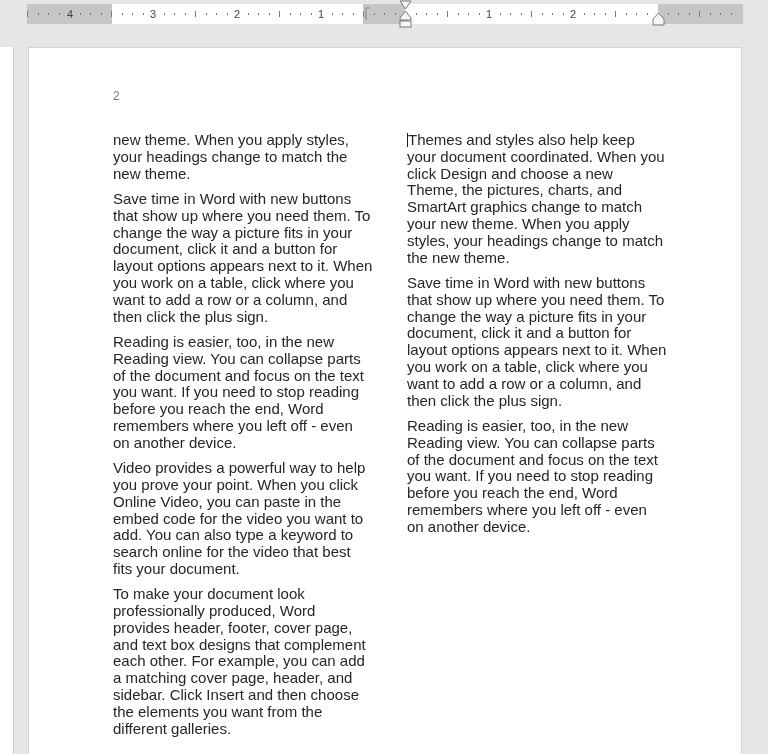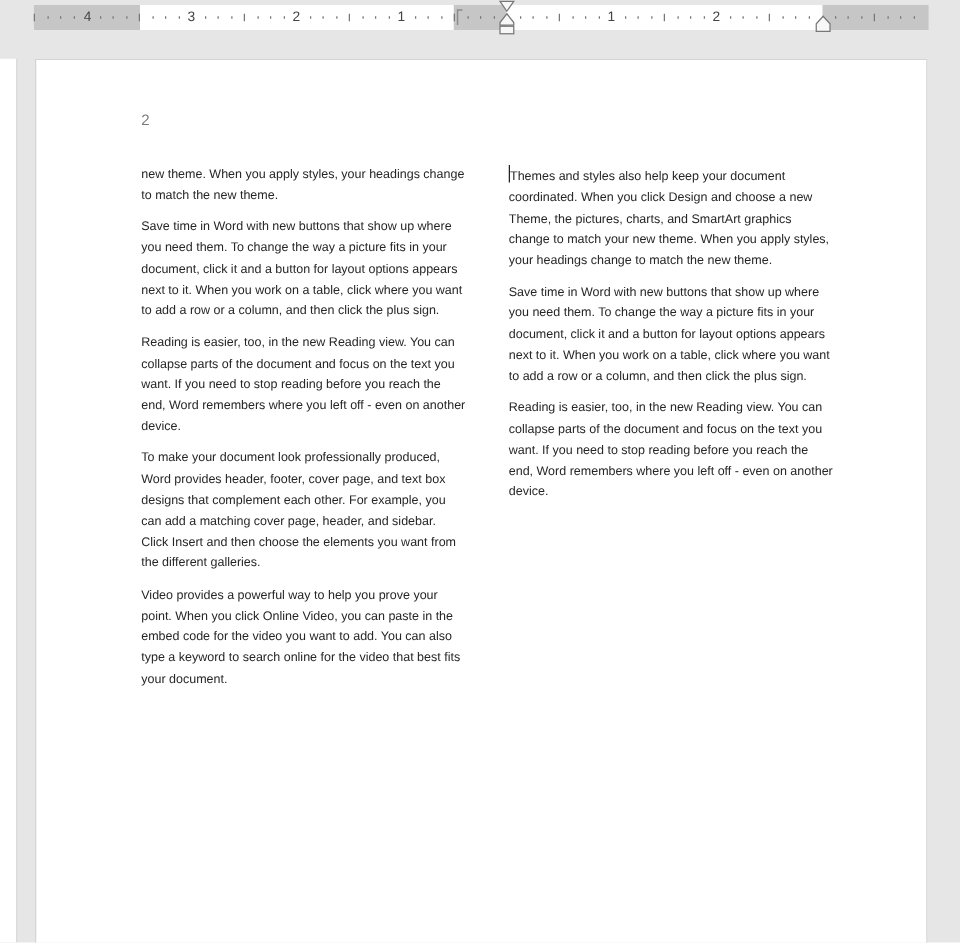--- a/index.html
+++ b/index.html
@@ -33,21 +33,21 @@
     position: absolute; left: 28px; top: 47px; width: 714px; height: 720px;
     background: #ffffff; border: 1px solid #d4d4d4;
     box-sizing: border-box;
   }
   .page-number {
     position: absolute; left: 84px; top: 41px;
     font-size: 12px; color: #7a7a7a;
   }
   .column {
     position: absolute; top: 84px; width: 260px;
-    font-size: 10px; line-height: 16.8px; color: #262626;
+    font-size: 15px; line-height: 16.8px; color: #262626;
   }
   .column.left { left: 84px; }
   .column.right { left: 378px; }
   .column p { margin: 0 0 8.6px 0; }
   .caret {
     display: inline-block; width: 1px; height: 14px; background: #222;
     vertical-align: -2px; margin-right: 0px;
   }
 </style>
 </head>
@@ -145,22 +145,22 @@
 
 <div class="prev-page"></div>
 
 <div class="page">
   <div class="page-number">2</div>
 
   <div class="column left">
     <p>new theme. When you apply styles, your headings change to match the new theme.</p>
     <p>Save time in Word with new buttons that show up where you need them. To change the way a picture fits in your document, click it and a button for layout options appears next to it. When you work on a table, click where you want to add a row or a column, and then click the plus sign.</p>
     <p>Reading is easier, too, in the new Reading view. You can collapse parts of the document and focus on the text you want. If you need to stop reading before you reach the end, Word remembers where you left off - even on another device.</p>
+    <p>Video provides a powerful way to help you prove your point. When you click Online Video, you can paste in the embed code for the video you want to add. You can also type a keyword to search online for the video that best fits your document.</p>
     <p>To make your document look professionally produced, Word provides header, footer, cover page, and text box designs that complement each other. For example, you can add a matching cover page, header, and sidebar. Click Insert and then choose the elements you want from the different galleries.</p>
-    <p>Video provides a powerful way to help you prove your point. When you click Online Video, you can paste in the embed code for the video you want to add. You can also type a keyword to search online for the video that best fits your document.</p>
   </div>
 
   <div class="column right">
     <p><span class="caret"></span><span>Themes and styles also help keep your document coordinated. When you click Design and choose a new Theme, the pictures, charts, and SmartArt graphics change to match your new theme. When you apply styles, your headings change to match the new theme.</span></p>
     <p>Save time in Word with new buttons that show up where you need them. To change the way a picture fits in your document, click it and a button for layout options appears next to it. When you work on a table, click where you want to add a row or a column, and then click the plus sign.</p>
     <p>Reading is easier, too, in the new Reading view. You can collapse parts of the document and focus on the text you want. If you need to stop reading before you reach the end, Word remembers where you left off - even on another device.</p>
   </div>
 </div>
 
 </body></html>

